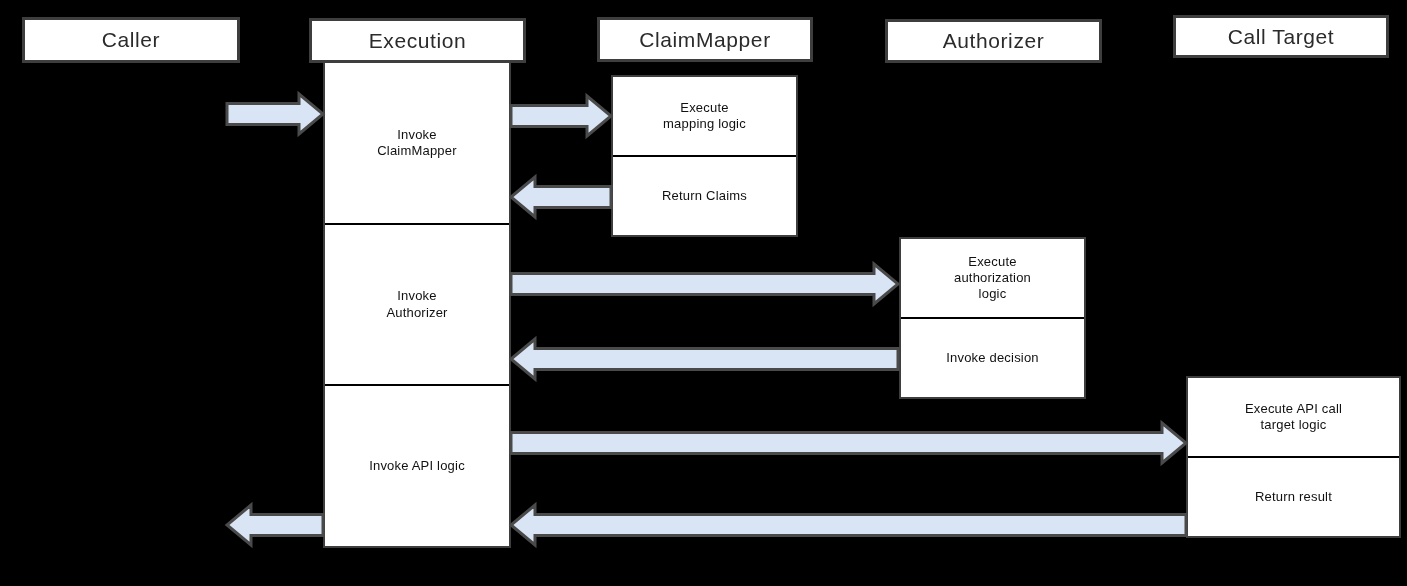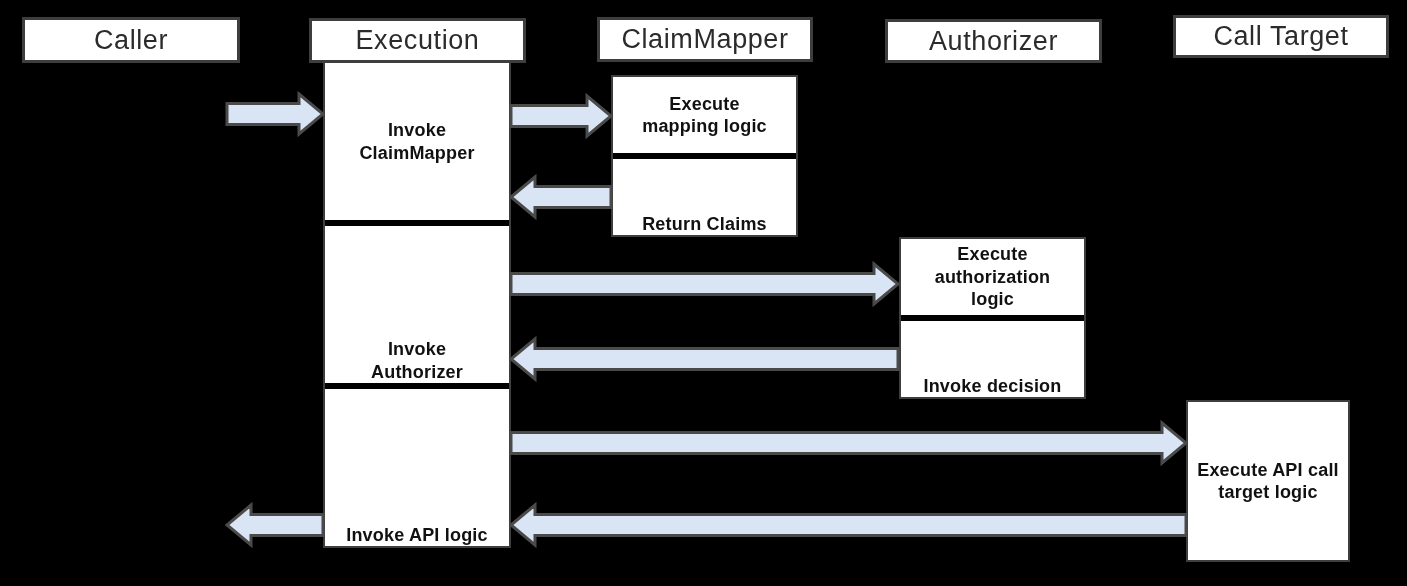--- a/index.html
+++ b/index.html
@@ -16,47 +16,46 @@
     font-family: "Liberation Sans", "DejaVu Sans", sans-serif;
   }
   .hdr {
     position: absolute;
     box-sizing: border-box;
     background: #ffffff;
     border: 3px solid #3e3e3e;
     display: flex;
     align-items: center;
     justify-content: center;
-    font-size: 27px;
+    font-size: 21px;
     font-weight: 400;
     letter-spacing: 0.6px;
     color: #2b2b2b;
   }
   .act {
     position: absolute;
     box-sizing: border-box;
     background: #ffffff;
     border: 2px solid #3e3e3e;
     display: flex;
     flex-direction: column;
   }
   .sect {
     flex: 1 1 0;
     display: flex;
     align-items: center;
     justify-content: center;
     text-align: center;
   }
   .sect + .sect {
-    border-top: 6px solid #000000;
-    align-items: flex-end;
+    border-top: 2px solid #000000;
   }
   .sect span {
-    font-size: 18px;
-    font-weight: 700;
+    font-size: 13px;
+    font-weight: 400;
     color: #111111;
     line-height: 1.25;
     white-space: pre-line;
     letter-spacing: 0.2px;
   }
   .arrows {
     position: absolute;
     left: 0;
     top: 0;
     pointer-events: none;
@@ -112,24 +111,27 @@
     <div class="sect">
       <span>Execute
 authorization
 logic</span>
     </div>
     <div class="sect">
       <span>Invoke decision</span>
     </div>
   </div>
 
-  <div class="act" style="left:1186px; top:400px; width:164px; height:162px">
+  <div class="act" style="left:1186px; top:376px; width:215px; height:162px">
     <div class="sect">
       <span>Execute API call
 target logic</span>
+    </div>
+    <div class="sect">
+      <span>Return result</span>
     </div>
   </div>
 
   <svg class="arrows" width="1407" height="586" viewBox="0 0 1407 586">
       <polygon points="227,103.5 299,103.5 299,94 323,114 299,134 299,124.5 227,124.5" fill="#d9e5f5" stroke="#4a4a4a" stroke-width="3" stroke-linejoin="miter"></polygon>
       <polygon points="511,105.5 587,105.5 587,96 611,116 587,136 587,126.5 511,126.5" fill="#d9e5f5" stroke="#4a4a4a" stroke-width="3" stroke-linejoin="miter"></polygon>
       <polygon points="611,186.5 535,186.5 535,177 511,197 535,217 535,207.5 611,207.5" fill="#d9e5f5" stroke="#4a4a4a" stroke-width="3" stroke-linejoin="miter"></polygon>
       <polygon points="511,273.5 874,273.5 874,264 898,284 874,304 874,294.5 511,294.5" fill="#d9e5f5" stroke="#4a4a4a" stroke-width="3" stroke-linejoin="miter"></polygon>
       <polygon points="898,348.5 535,348.5 535,339 511,359 535,379 535,369.5 898,369.5" fill="#d9e5f5" stroke="#4a4a4a" stroke-width="3" stroke-linejoin="miter"></polygon>
       <polygon points="511,432.5 1162,432.5 1162,423 1186,443 1162,463 1162,453.5 511,453.5" fill="#d9e5f5" stroke="#4a4a4a" stroke-width="3" stroke-linejoin="miter"></polygon>

